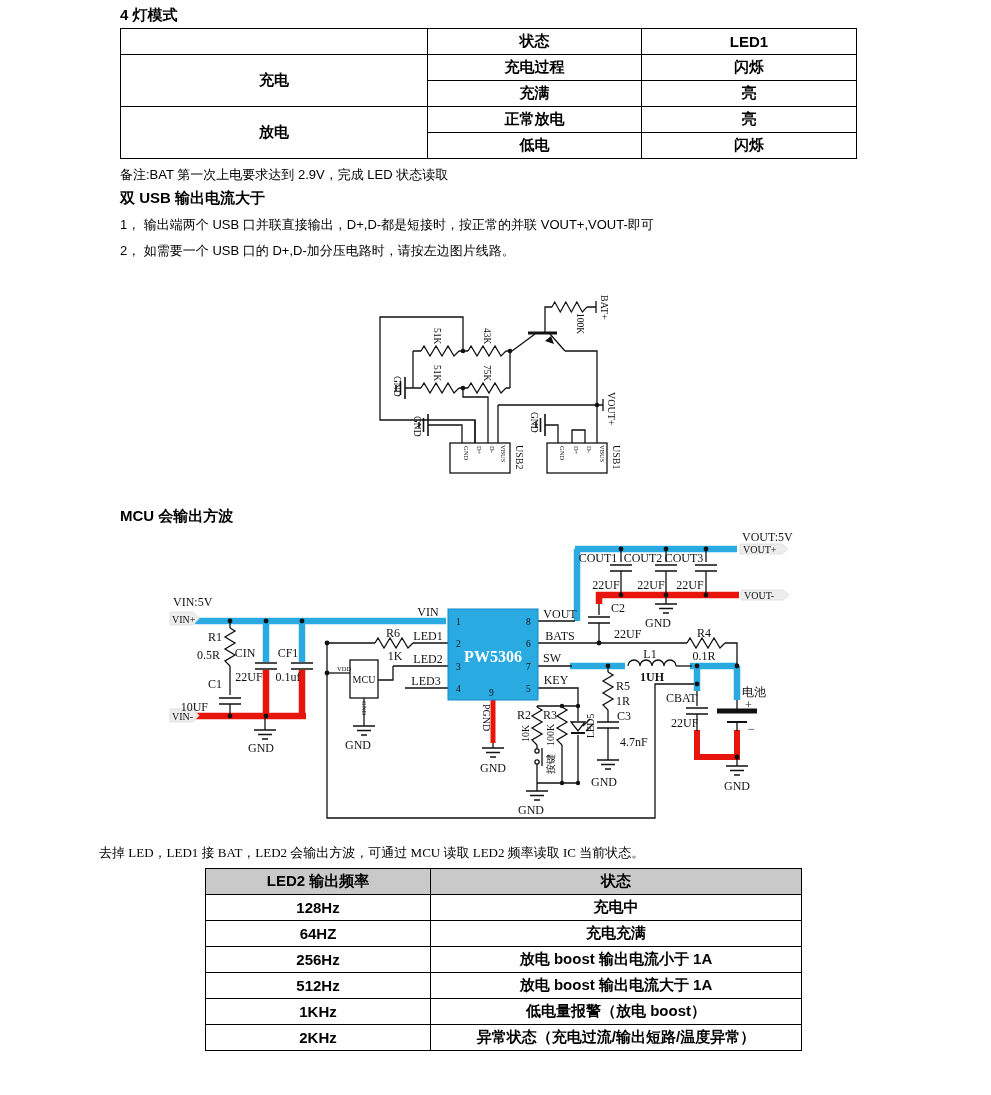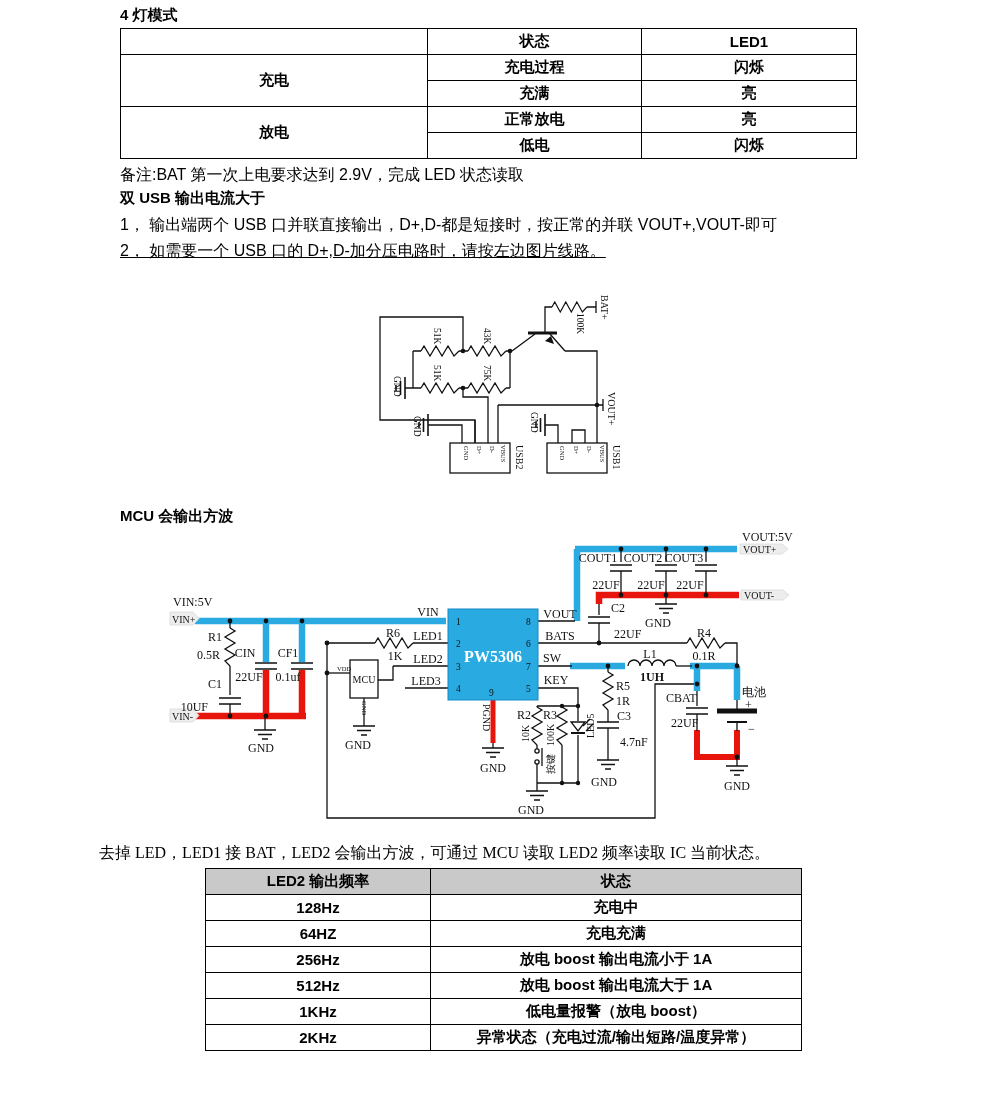--- a/index.html
+++ b/index.html
@@ -1,19 +1,19 @@
 <!DOCTYPE html>
 <html><head>
 <meta charset="utf-8">
 <style>
   html,body{margin:0;padding:0;background:#fff;}
   body{width:991px;height:1095px;position:relative;font-family:"Liberation Sans","DejaVu Sans",sans-serif;color:#000;}
   .abs{position:absolute;}
   .h1{font-size:15px;font-weight:700;}
-  .body-text{font-size:16px;line-height:21px;white-space:nowrap;}
+  .body-text{font-size:13px;line-height:21px;white-space:nowrap;}
   
   table{border-collapse:collapse;table-layout:fixed;}
   td,th{border:1.4px solid #000;font-size:15px;font-weight:700;text-align:center;padding:0;height:25px;vertical-align:middle;}
   #t1{width:736px;}
   #t2{width:596px;border-radius:17px;}
   #t2 .hdr td{background:#c9c9c9;}
   
   svg text{font-family:"Liberation Serif","DejaVu Serif",serif;fill:#111;}
   .lbl{font-size:12px;}
   .lbl-s{font-size:10px;}
@@ -57,21 +57,21 @@
   <tr>
     <td>低电</td>
     <td>闪烁</td>
   </tr>
 </tbody>
   </table>
 
 <div class="abs body-text" style="left:120px;top:164px;">备注:BAT 第一次上电要求达到 2.9V，完成 LED 状态读取</div>
 <div class="abs h1" style="left:120px;top:189px;">双 USB 输出电流大于</div>
 <div class="abs body-text" style="left:120px;top:214px;">1， 输出端两个 USB 口并联直接输出，D+,D-都是短接时，按正常的并联 VOUT+,VOUT-即可</div>
-<div class="abs body-text" style="left:120px;top:240px;text-decoration:underline;">2， 如需要一个 USB 口的 D+,D-加分压电路时，请按左边图片线路。</div>
+<div class="abs body-text" style="left:120px;top:240px;">2， 如需要一个 USB 口的 D+,D-加分压电路时，请按左边图片线路。</div>
 
 <svg class="abs" style="left:370px;top:285px;" width="280" height="210" viewBox="370 285 280 210">
   <defs>
     <g id="gnd" stroke="#111" stroke-width="1.6" fill="none">
       <path d="M-11,0 H11 M-7,4.5 H7 M-3,9 H3"></path>
     </g>
     <polyline id="resh" points="0,0 3,-5 9,5 15,-5 21,5 27,-5 33,5 38,0" fill="none"></polyline>
     <path id="caph" d="M-11,0 H11 M-11,6 H11"></path>
     <path id="coil" d="M0,0 a6,6 0 0 1 12,0 a6,6 0 0 1 12,0 a6,6 0 0 1 12,0 a6,6 0 0 1 12,0" fill="none"></path>
   </defs>

